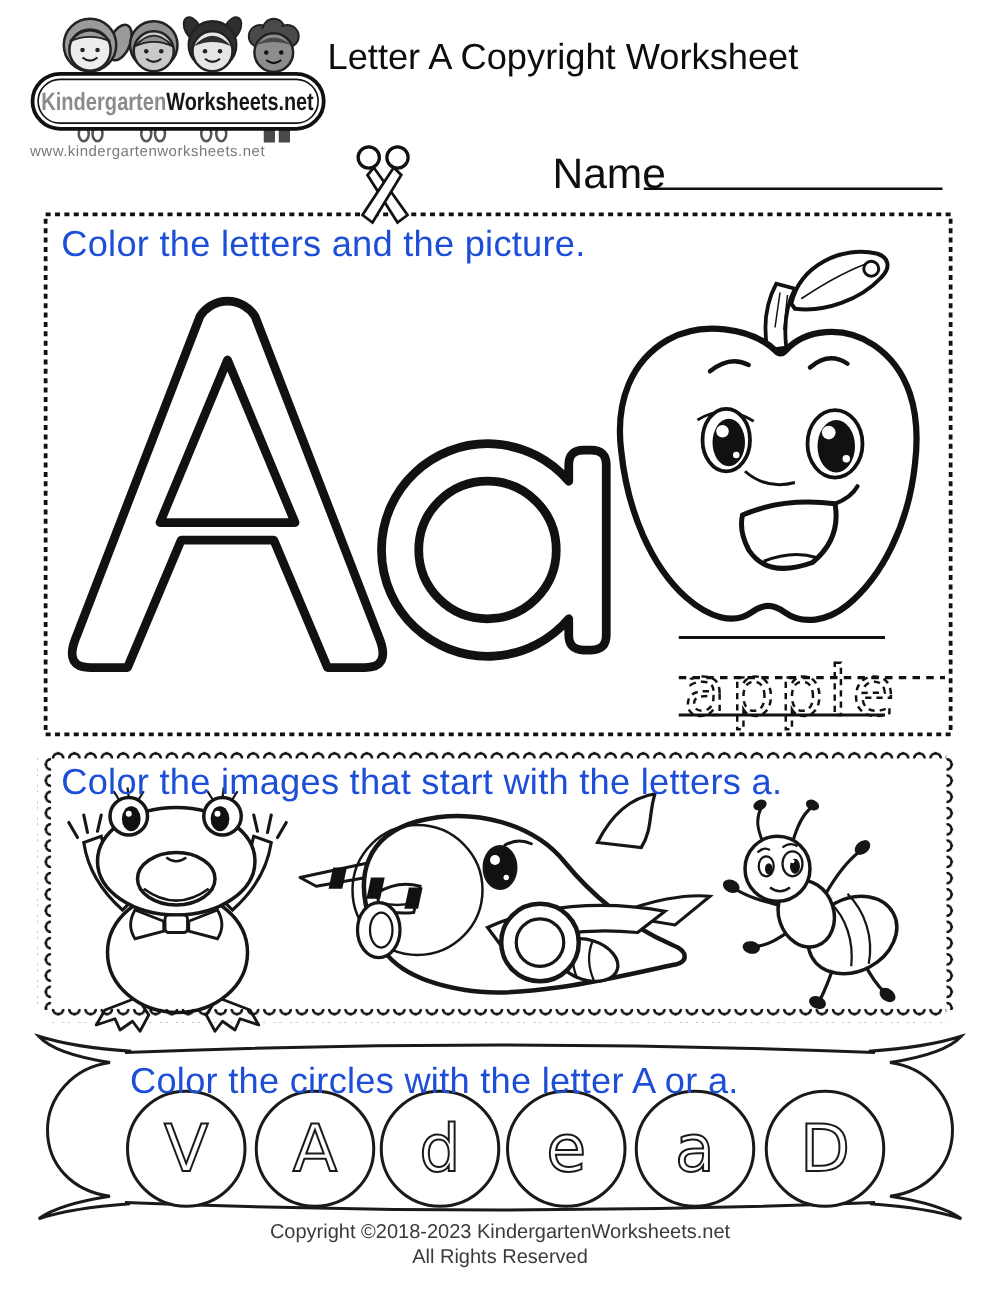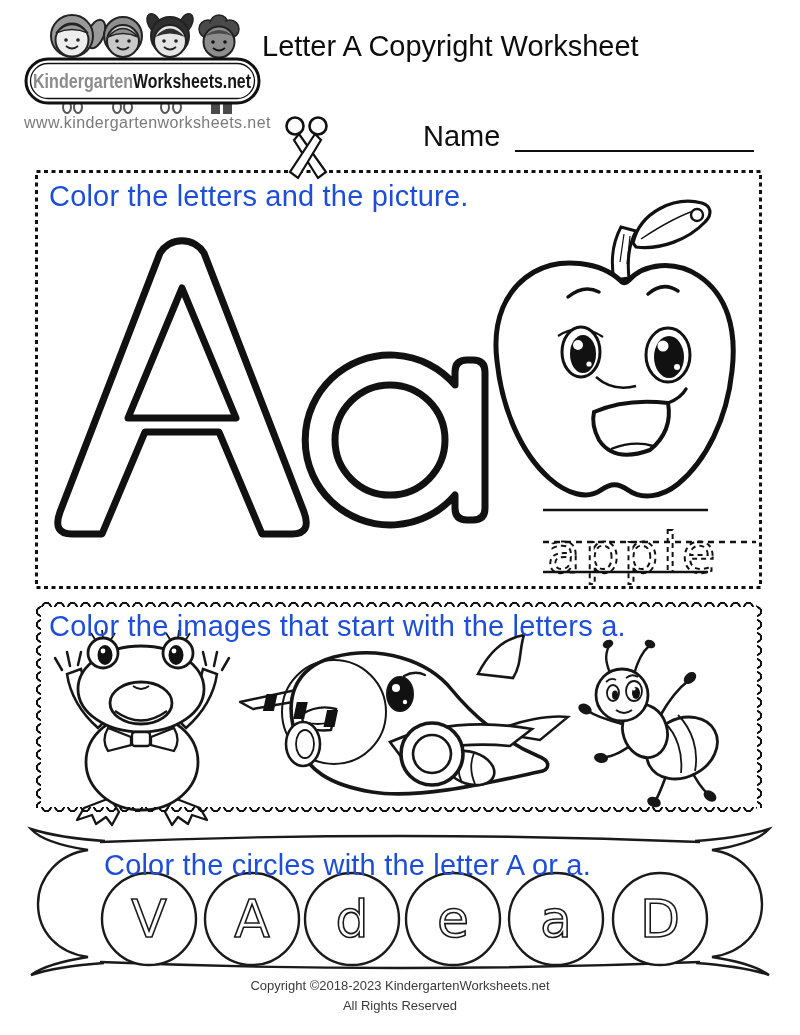--- a/index.html
+++ b/index.html
@@ -3,43 +3,43 @@
 <meta charset="utf-8">
 <style>
   html,body{margin:0;padding:0;background:#fff;}
   #page{position:relative;width:800px;height:1035px;background:#fff;overflow:hidden;
         font-family:"Liberation Sans",sans-serif;color:#111;}
   .abs{position:absolute;}
   .instruction{font-size:29px;color:#1d4ed8;letter-spacing:.2px;z-index:6;}
   #art{position:absolute;left:0;top:0;z-index:2;}
   #logo-svg{position:absolute;left:20px;top:6px;z-index:5;}
   #scissors-svg{position:absolute;left:281px;top:112px;z-index:6;}
-  #website{left:24px;top:114px;font-size:16px;color:#7a7a7a;letter-spacing:.4px;z-index:5;}
+  #website{left:24px;top:114px;font-size:12px;color:#7a7a7a;letter-spacing:.4px;z-index:5;}
   #title{left:262px;top:30px;font-size:29px;color:#0d0d0d;z-index:5;white-space:nowrap;}
-  #name-row{left:423px;top:120px;font-size:29px;color:#0f0f0f;z-index:5;}
+  #name-row{left:442px;top:120px;font-size:34px;color:#0f0f0f;z-index:5;}
   #name-line{left:515px;top:150px;width:239px;border-top:2.6px solid #0f0f0f;z-index:5;}
   #instr1{left:49px;top:180px;}
   #instr2{left:49px;top:610px;}
   #instr3{left:104px;top:849px;}
   
   #scallop-box{left:35px;top:601px;width:727px;height:211px;z-index:4;}
   .sc{position:absolute;}
   .sc-top{top:-5.5px;left:5px;right:5px;height:11px;
     background:radial-gradient(5.5px at 50% 100%, rgba(0,0,0,0) 3.1px, #111 3.3px, #111 5.1px, rgba(0,0,0,0) 5.4px);
     background-size:13px 11px;background-repeat:repeat-x;}
   .sc-bot{bottom:-5.5px;left:5px;right:5px;height:11px;
     background:radial-gradient(5.5px at 50% 0%, rgba(0,0,0,0) 3.1px, #111 3.3px, #111 5.1px, rgba(0,0,0,0) 5.4px);
     background-size:13px 11px;background-repeat:repeat-x;}
   .sc-left{left:-5.5px;top:4px;bottom:4px;width:11px;
     background:radial-gradient(5.5px at 100% 50%, rgba(0,0,0,0) 3.1px, #111 3.3px, #111 5.1px, rgba(0,0,0,0) 5.4px);
     background-size:11px 13px;background-repeat:repeat-y;}
   .sc-right{right:-5.5px;top:4px;bottom:4px;width:11px;
     background:radial-gradient(5.5px at 0% 50%, rgba(0,0,0,0) 3.1px, #111 3.3px, #111 5.1px, rgba(0,0,0,0) 5.4px);
     background-size:11px 13px;background-repeat:repeat-y;}
-  #footer{left:0;top:976px;width:800px;text-align:center;font-size:13px;color:#3a3a3a;
+  #footer{left:0;top:976px;width:800px;text-align:center;font-size:16px;color:#3a3a3a;
           line-height:20px;z-index:5;}
 </style>
 </head>
 <body>
 
 <div id="page">
 
   <svg id="logo-svg" width="245" height="112" viewBox="0 0 245 112">
 
     <g>

